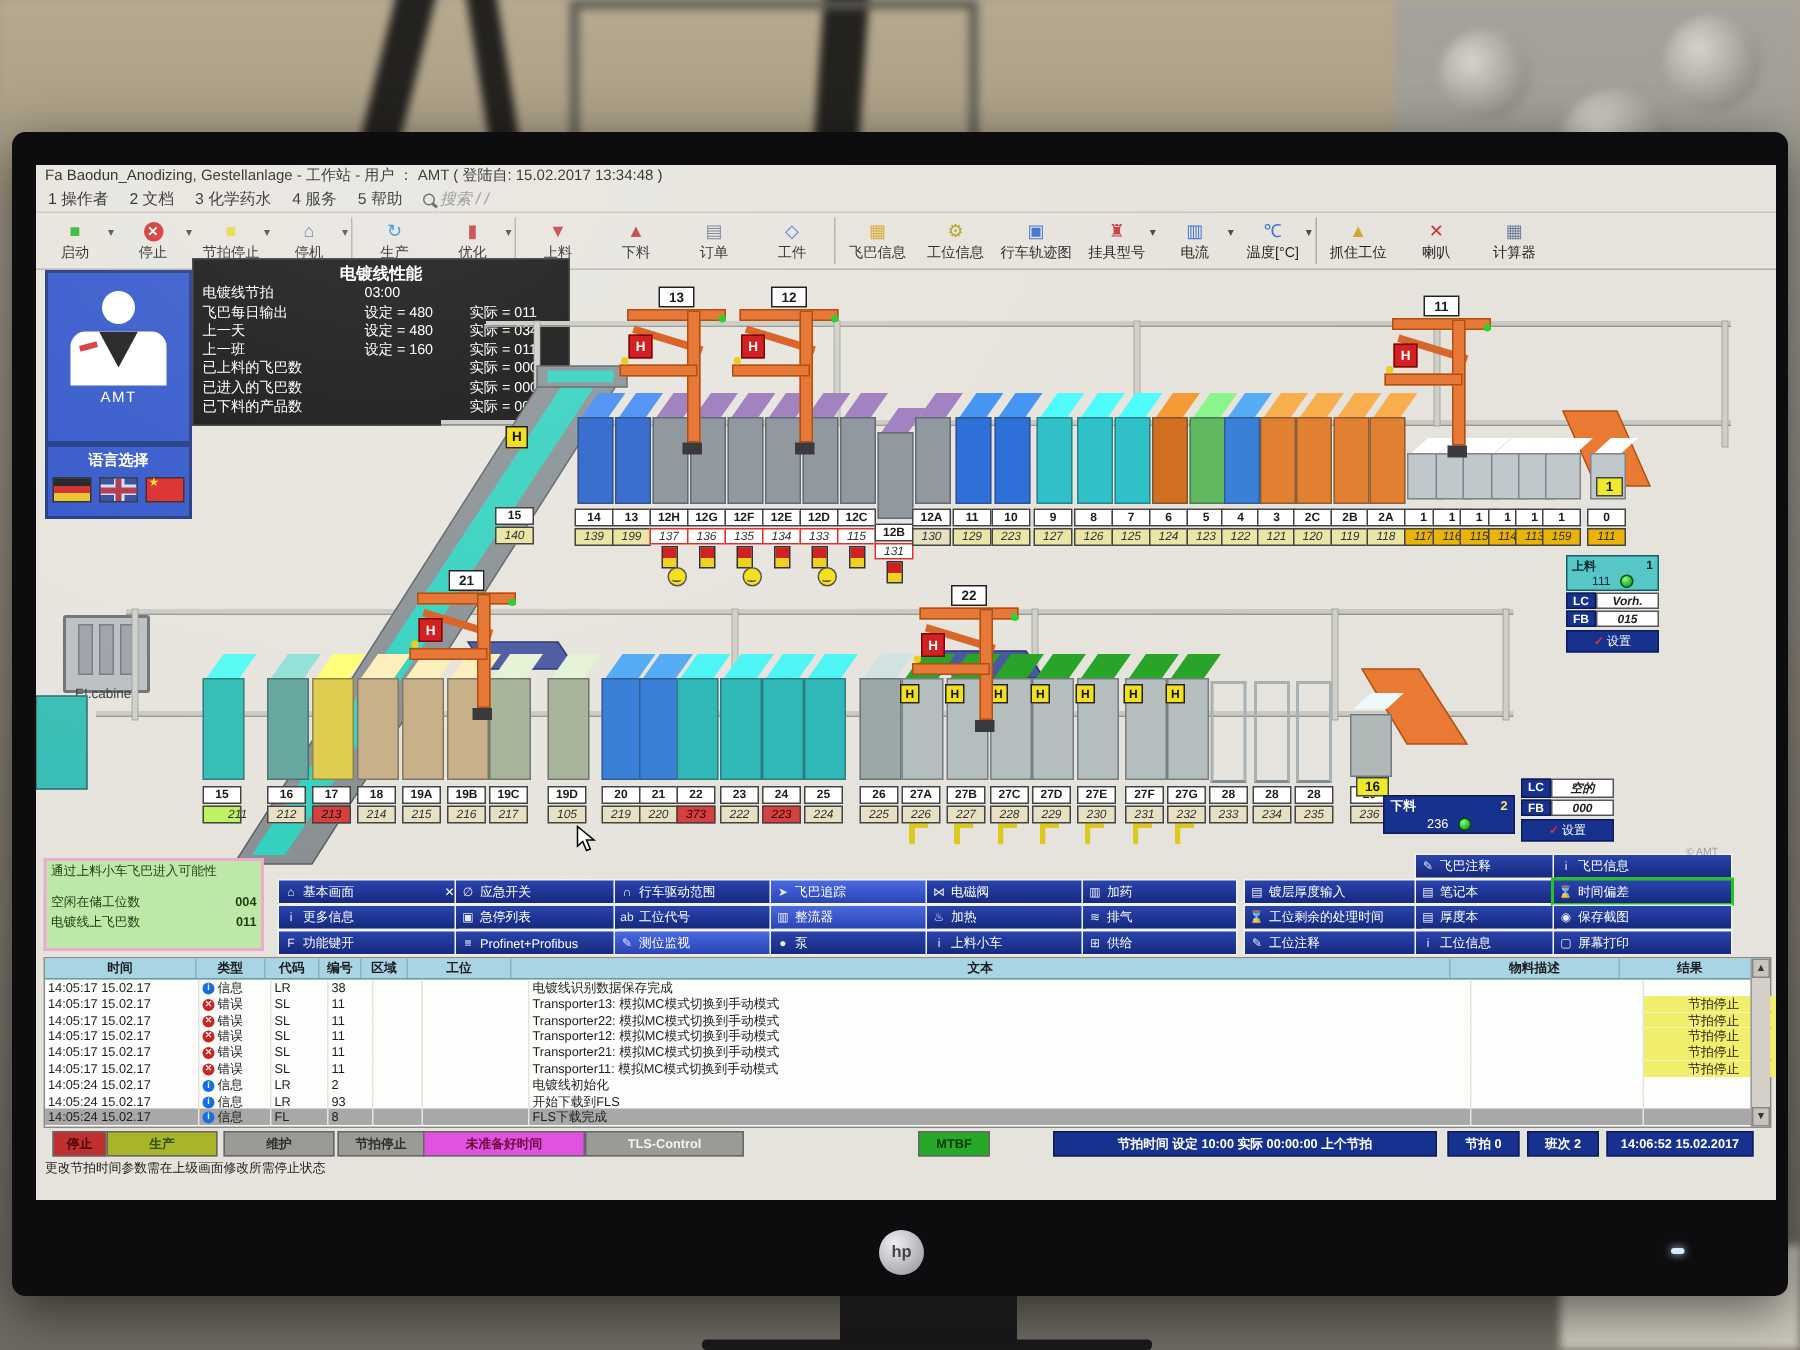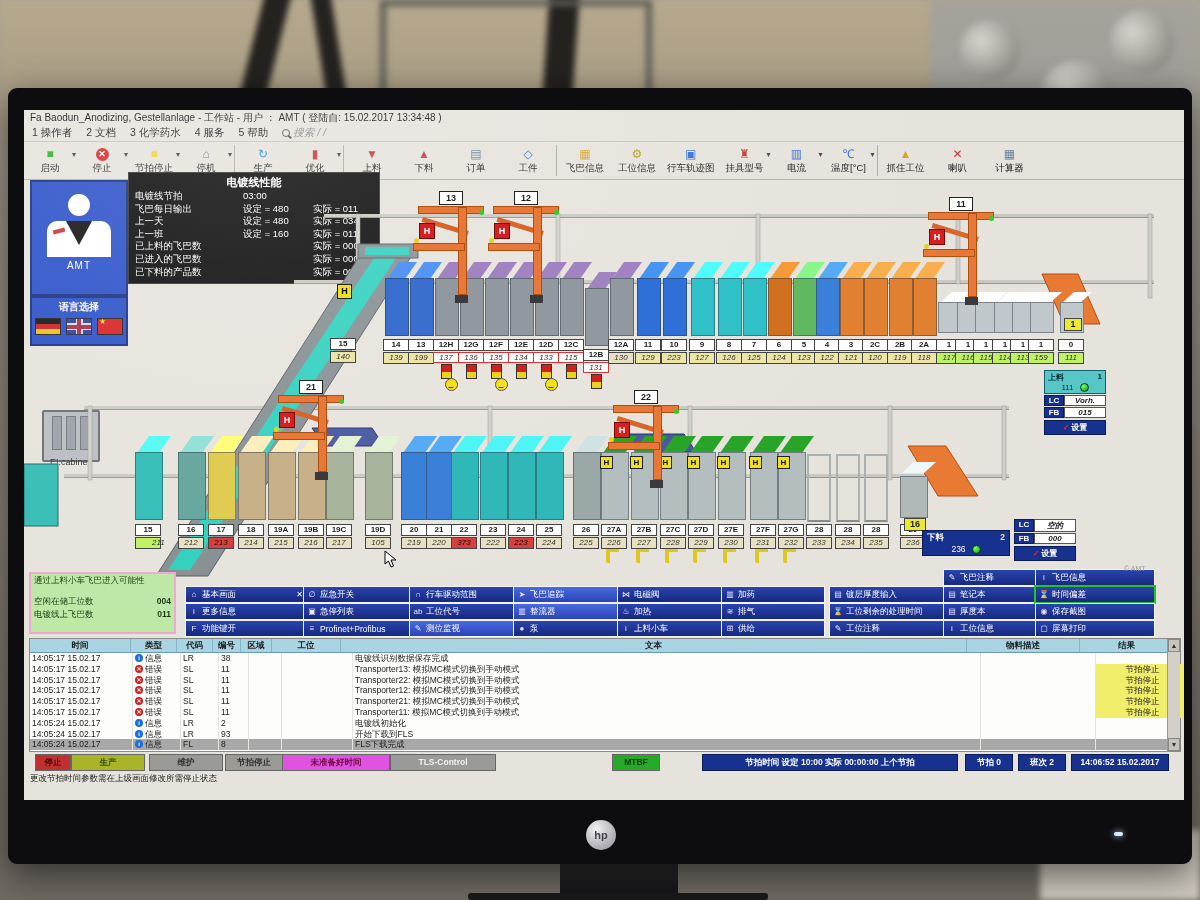--- a/index.html
+++ b/index.html
@@ -75,21 +75,21 @@
   .tkf{position:absolute;top:16px;left:0;width:100%;border:1px solid rgba(40,50,60,.45);}
   .tk.small .tktop{top:30px;height:11px;}
   .tkframe{position:absolute;top:18px;left:1px;right:1px;height:64px;border:2px solid #a9b1b3;border-bottom-color:#848c8e;}
   .tklbls{position:absolute;top:77px;left:50%;transform:translateX(-50%);width:26px;z-index:3;}
   .rB .tklbls{top:88px;}
   .l1,.l2{display:block;text-align:center;font-size:8px;height:10px;line-height:10px;border:1px solid #444;background:#fff;font-weight:bold;margin-bottom:1px;}
   .l2{font-weight:normal;font-style:italic;color:#333;}
   .ns-y{background:#ece6a6;}
   .ns-t{background:#e7e0c2;}
   .ns-y2{background:#bef264;padding-left:16px;}
-  .ns-p{background:#bef264;}
+  .ns-p{background:#eab308;}
   .ns-r{background:#fff;border:1.5px solid #e03030;height:9px;line-height:9px;}
   .ns-rr{background:#d84040;color:#240000;}
   .rectif{position:absolute;top:102px;left:50%;margin-left:-5px;width:9px;height:13px;border:1px solid #333;background:linear-gradient(180deg,#d02020 0 55%,#f0d020 55% 100%);}
   .smiley{position:absolute;top:116px;left:-15px;width:11px;height:11px;border-radius:50%;background:#f5e020;border:1px solid #555;}
   .smiley:after{content:"";position:absolute;left:2px;top:6px;width:6px;height:2px;border-bottom:1px solid #444;border-radius:50%;}
   .robot{position:absolute;top:112px;left:50%;margin-left:-8px;width:9px;height:11px;border-left:4px solid #ddc820;border-top:4px solid #ddc820;border-radius:2px;}
   .hmk{position:absolute;top:20px;left:-1px;width:11px;height:11px;background:#f0e020;border:1px solid #222;font:bold 8px/11px "Liberation Sans",sans-serif;text-align:center;color:#111;z-index:4;}
   .hmark2{width:13px;height:13px;background:#f0e020;border:1px solid #222;font:bold 9px/13px "Liberation Sans",sans-serif;text-align:center;color:#111;z-index:4;}
   
   .crane{position:absolute;width:76px;z-index:5;}
@@ -105,21 +105,21 @@
   .chook{position:absolute;left:42px;bottom:0;width:13px;height:8px;background:#3a3a3e;}
   
   .ldp{position:absolute;z-index:6;font-size:8px;}
   .ldbox{background:#57c6c6;border:1px solid #12616a;padding:1px 3px;color:#04282c;}
   .ldrow1{display:flex;justify-content:space-between;font-weight:bold;}
   .ldrow2{display:flex;justify-content:center;gap:6px;align-items:center;}
   .gdot{width:7px;height:7px;border-radius:50%;background:radial-gradient(circle at 35% 30%,#7dff7d,#0d8a0d);border:1px solid #064a06;}
   .lcrow{display:flex;margin-top:1px;}
   .lcl{width:18px;background:#16318e;color:#fff;text-align:center;font-weight:bold;border:1px solid #0a1c56;}
   .lcv{flex:1;background:#fff;border:1px solid #555;text-align:center;font-weight:bold;font-style:italic;}
-  .setbtn{margin-top:2px;background:#16318e;color:#fff;text-align:center;padding:1px 0;font-weight:bold;border:1px solid #0a1c56;}
+  .setbtn{margin-top:2px;background:#16318e;color:#fff;text-align:center;padding:1px 0;font-weight:normal;border:1px solid #0a1c56;}
   .setbtn b{color:#e03030;margin-right:2px;}
   .unlbox{position:absolute;background:#16318e;color:#fff;border:1px solid #0a1c56;padding:1px 4px;z-index:6;font-size:8.5px;}
   .unlbox .ldrow1 span:last-child{color:#ffe070;}
   .ylbox{position:absolute;background:#efe92e;border:1px solid #444;font:bold 9px/11px "Liberation Sans",sans-serif;text-align:center;z-index:5;}
   .cvlbl{position:absolute;width:26px;z-index:5;}
   .copyr{position:absolute;font-size:7px;color:#9a9a9a;z-index:5;}
   .cursor{position:absolute;z-index:9;}
   
   .greenp{left:5px;top:462px;width:137px;height:56px;background:#bde8a6;border:2px solid #f0a8d0;font-size:8.5px;color:#1c3a10;padding:1px 3px;}
   .gprow{display:flex;justify-content:space-between;margin-top:1px;}

